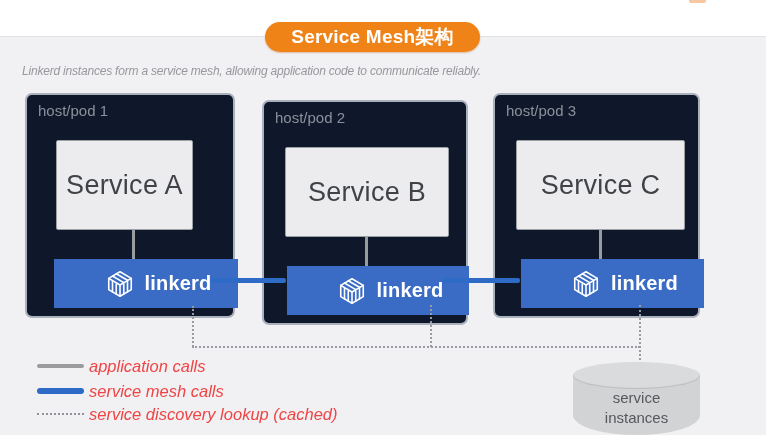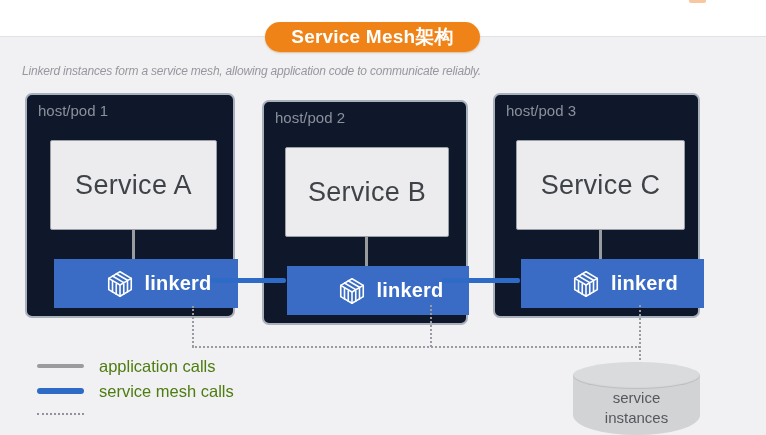--- a/index.html
+++ b/index.html
@@ -41,21 +41,21 @@
   .pod-label{
     position:absolute;left:11px;top:7px;
     font-size:15px;color:#8b919b;
   }
   .service-box{
     position:absolute;top:45px;height:90px;
     background:#ececee;border:1.5px solid #9ba0a5;border-radius:2px;
     display:flex;align-items:center;justify-content:center;
     font-size:27px;color:#3f4347;letter-spacing:.3px;box-sizing:border-box;
   }
-  .pod1 .service-box{left:23px;width:167px;}
+  .pod1 .service-box{left:29px;width:137px;}
   .pod2 .service-box{left:21px;width:164px;}
   .pod3 .service-box{left:21px;width:169px;}
   .app-connector{
     position:absolute;top:135px;height:29px;width:3px;background:#999c9f;
   }
   .pod1 .app-connector{left:105px;}
   .pod2 .app-connector{left:101px;}
   .pod3 .app-connector{left:104px;}
   .linkerd-bar{
     position:absolute;top:164px;height:49px;
@@ -96,21 +96,21 @@
   }
   
   .legend-row{position:absolute;left:37px;height:24px;display:flex;align-items:center;z-index:2;}
   .legend-row.r1{top:354px;}
   .legend-row.r2{top:379px;}
   .legend-row.r3{top:402px;}
   .swatch{width:47px;flex:0 0 auto;}
   .swatch.solid-gray{height:3.5px;background:#9b9b9d;border-radius:2px;}
   .swatch.solid-blue{height:6px;background:#2e6bc6;border-radius:3px;}
   .swatch.dotted{height:0;border-top:2px dotted #8f949a;}
-  .legend-label{margin-left:15px;font-size:16.5px;color:#4d7c0f;}
+  .legend-label{margin-left:5px;font-size:16.5px;color:#ef4444;font-style:italic;}
 </style>
 </head>
 <body>
 
 <div class="stage">
 
   <div class="content-bg"></div>
   <div class="top-sliver"></div>
 
   <div class="badge">Service Mesh架构</div>
@@ -197,15 +197,16 @@
   <div class="legend-row r1">
     <div class="swatch solid-gray"></div>
     <span class="legend-label">application calls</span>
   </div>
   <div class="legend-row r2">
     <div class="swatch solid-blue"></div>
     <span class="legend-label">service mesh calls</span>
   </div>
   <div class="legend-row r3">
     <div class="swatch dotted"></div>
+    <span class="legend-label">service discovery lookup (cached)</span>
   </div>
 
 </div>
 
 </body></html>

